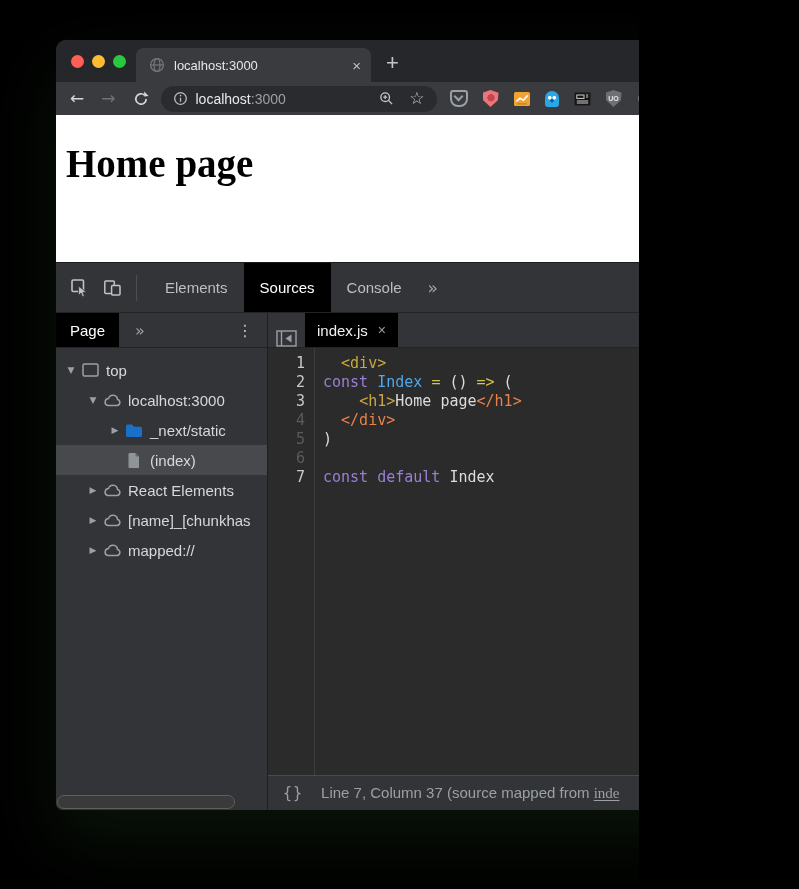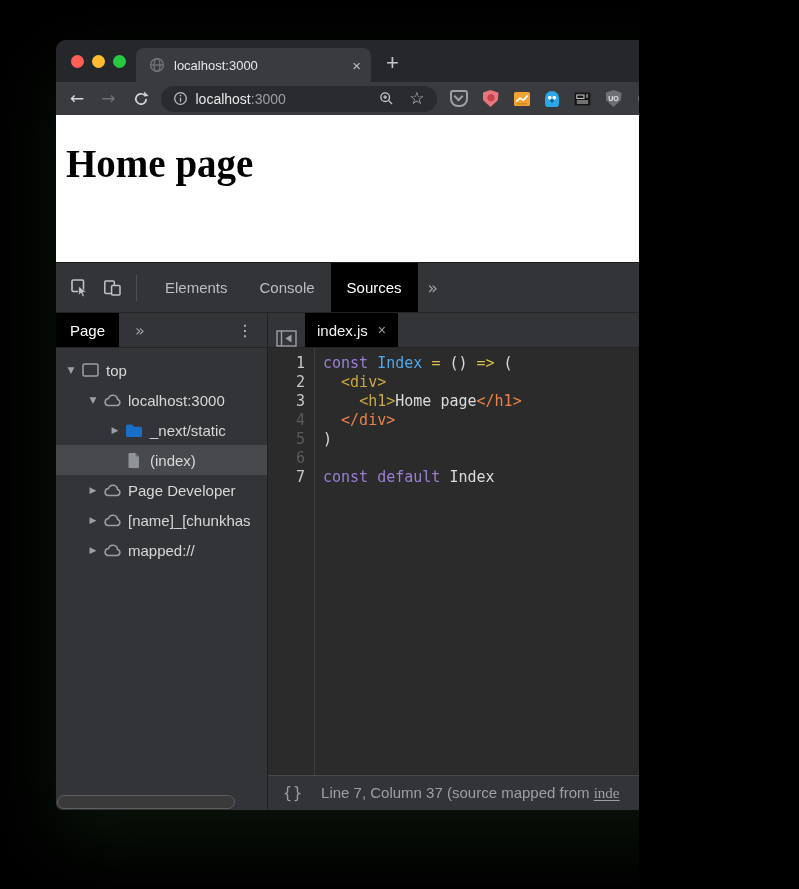--- a/index.html
+++ b/index.html
@@ -242,22 +242,22 @@
         <span class="dt-icon">
           <svg width="19" height="19" viewBox="0 0 19 19">
               <g fill="none" stroke="#c0c3c6" stroke-width="1.5">
           <rect x="1.8" y="3" width="9.5" height="12.5" rx="1"></rect>
                 <rect x="8.6" y="7.5" width="8.4" height="9.5" rx="1" fill="#333437"></rect>
               </g>
             </svg>
         </span>
         <span class="dt-divider"></span>
         <span class="dt-tab">Elements</span>
+        <span class="dt-tab active">Sources</span>
         <span class="dt-tab">Console</span>
-        <span class="dt-tab active">Sources</span>
         <span class="dt-more">»</span>
         <span class="dt-right">
           <span class="dt-menu">⋮</span>
           <span class="dt-close">×</span>
         </span>
       </div>
 
       <div class="dt-body">
 
         <div class="sidebar">
@@ -309,21 +309,21 @@
               <span>(index)</span>
             </div>
 
             <div class="tree-row d1">
               <span class="arrow">▶</span>
               <span class="ticon">
                 <svg width="19" height="14" viewBox="0 0 19 14">
                     <path d="M4.8 12.5 h9.2 a3.1 3.1 0 0 0 0.5 -6.1 a4.6 4.6 0 0 0 -9 -0.8 a3.5 3.5 0 0 0 -0.7 6.9 z" fill="none" stroke="#9aa0a6" stroke-width="1.5"></path>
                   </svg>
               </span>
-              <span>Page Developer</span>
+              <span>React Elements</span>
             </div>
 
             <div class="tree-row d1">
               <span class="arrow">▶</span>
               <span class="ticon">
                 <svg width="19" height="14" viewBox="0 0 19 14">
                     <path d="M4.8 12.5 h9.2 a3.1 3.1 0 0 0 0.5 -6.1 a4.6 4.6 0 0 0 -9 -0.8 a3.5 3.5 0 0 0 -0.7 6.9 z" fill="none" stroke="#9aa0a6" stroke-width="1.5"></path>
                   </svg>
               </span>
               <span>[name]_[chunkhas</span>
@@ -364,22 +364,22 @@
             <div class="gutter">
               <span class="ln">1</span>
               <span class="ln">2</span>
               <span class="ln">3</span>
               <span class="ln dim">4</span>
               <span class="ln dim">5</span>
               <span class="ln dim">6</span>
               <span class="ln">7</span>
             </div>
             <div class="code-lines">
+              <div class="code-line"><span class="tok pl">  </span><span class="tok tago">&lt;div&gt;</span></div>
               <div class="code-line"><span class="tok kw">const</span><span class="tok pl"> </span><span class="tok def">Index</span><span class="tok pl"> </span><span class="tok op">=</span><span class="tok pl"> </span><span class="tok pl">()</span><span class="tok pl"> </span><span class="tok op">=&gt;</span><span class="tok pl"> (</span></div>
-              <div class="code-line"><span class="tok pl">  </span><span class="tok tago">&lt;div&gt;</span></div>
               <div class="code-line"><span class="tok pl">    </span><span class="tok tago">&lt;h1&gt;</span><span class="tok pl">Home page</span><span class="tok tagc">&lt;/h1&gt;</span></div>
               <div class="code-line"><span class="tok pl">  </span><span class="tok tagc">&lt;/div&gt;</span></div>
               <div class="code-line"><span class="tok pl">)</span></div>
               <div class="code-line"></div>
               <div class="code-line"><span class="tok kw">const</span><span class="tok pl"> </span><span class="tok kw">default</span><span class="tok pl"> </span><span class="tok pl">Index</span></div>
             </div>
             <div class="vscroll">
                 <span class="thumb"></span>
               </div>
           </div>

